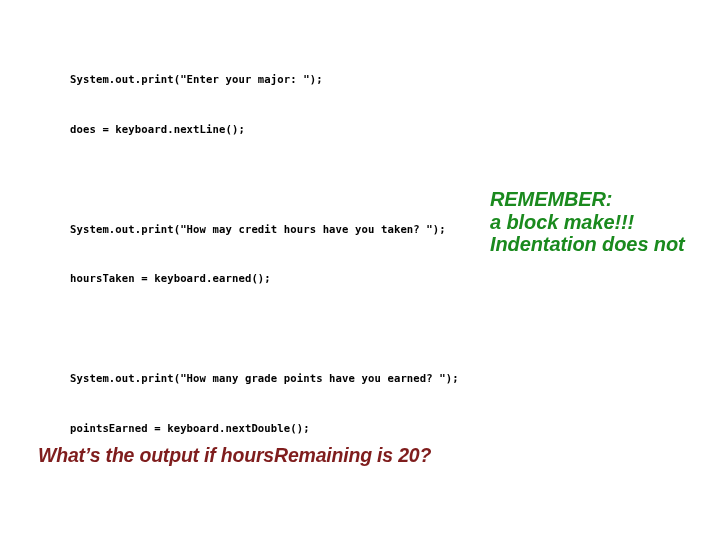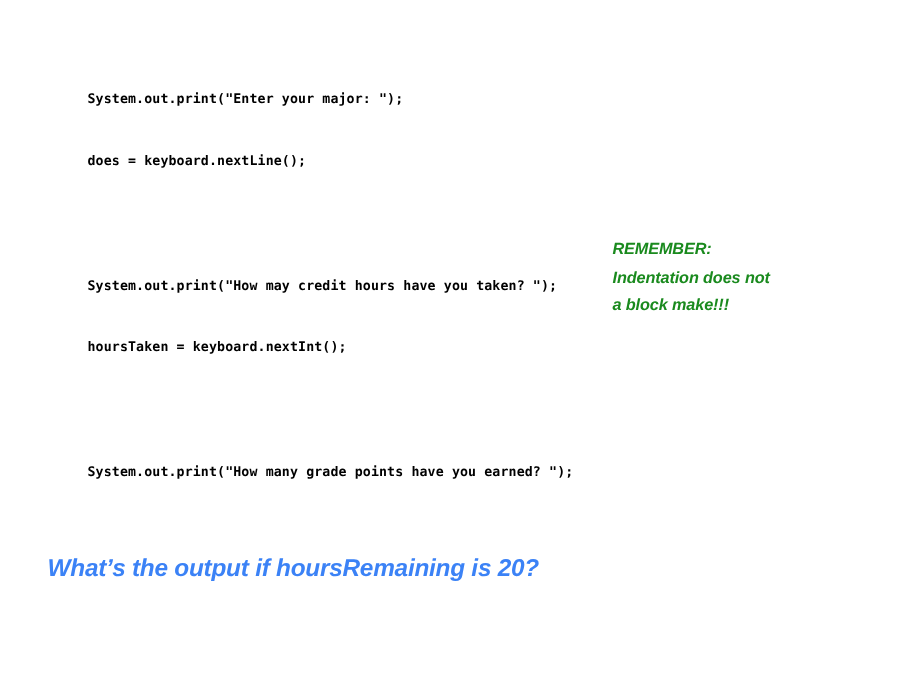--- a/index.html
+++ b/index.html
@@ -50,74 +50,75 @@
   
   .remember {
     position: absolute;
     left: 490px;
     top: 188px;
     width: 220px;
     color: #1a8a1e;
     font-family: "Liberation Sans", sans-serif;
     font-style: italic;
     font-weight: bold;
-    font-size: 13px;
+    font-size: 20px;
     line-height: 22.5px;
     letter-spacing: -0.1px;
   }
   .remember-line {
     white-space: pre;
   }
 
   
   .question {
     position: absolute;
     left: 38px;
     top: 443px;
-    color: #3b82f6;
+    color: #7f1d1d;
     font-family: "Liberation Sans", sans-serif;
     font-style: italic;
     font-weight: bold;
     font-size: 19.5px;
     line-height: 24px;
     letter-spacing: -0.2px;
     white-space: pre;
   }
 </style>
 </head>
 <body>
 
 <div id="slide">
 
   <div class="code-block">
     <div class="code-line">System.out.print("Enter your major: ");</div>
     <div class="code-line">does = keyboard.nextLine();</div>
     <div class="code-line blank"></div>
     <div class="code-line">System.out.print("How may credit hours have you taken? ");</div>
-    <div class="code-line">hoursTaken = keyboard.nextInt();</div>
+    <div class="code-line">hoursTaken = keyboard.earned();</div>
     <div class="code-line blank"></div>
     <div class="code-line">System.out.print("How many grade points have you earned? ");</div>
+    <div class="code-line">pointsEarned = keyboard.nextDouble();</div>
     <div class="code-line blank"></div>
     
     
     
     
     
     
     
     
     
     
     
     
     
     
   </div>
 
   <div class="remember">
     <div class="remember-line">REMEMBER:</div>
+    <div class="remember-line">a block make!!!</div>
     <div class="remember-line">Indentation does not</div>
-    <div class="remember-line">a block make!!!</div>
   </div>
 
   <div class="question">What’s the output if hoursRemaining is 20?</div>
 
 </div>
 
 </body></html>

